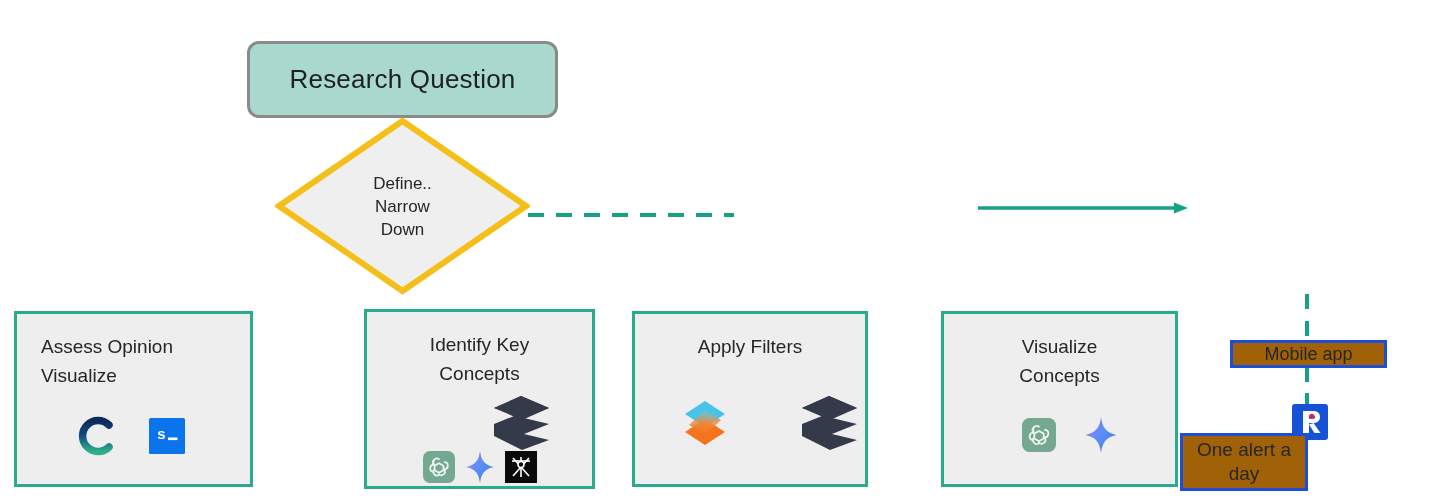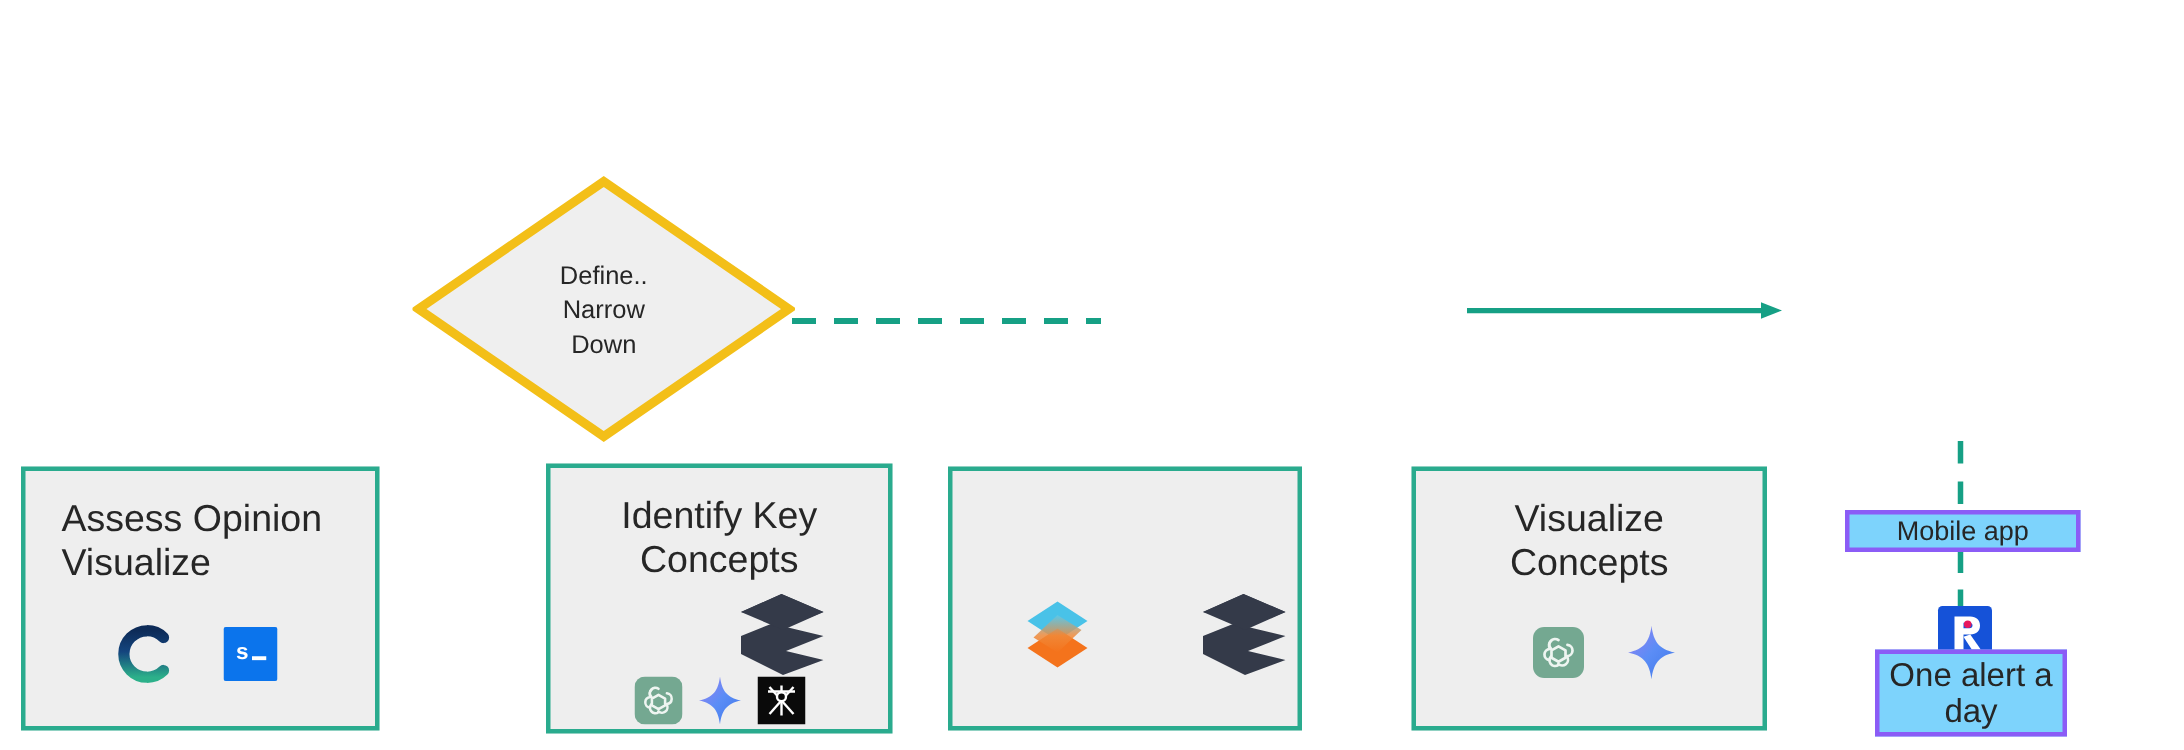--- a/index.html
+++ b/index.html
@@ -39,49 +39,52 @@
   #conn-dashed-vert{left:1305px;top:294px;width:4px;height:46px;}
   #conn-dashed-vert2{left:1305px;top:368px;width:4px;height:36px;}
 
   
   .step{
     position:absolute;background:#eeeeee;border:3px solid #2aab8e;
     box-sizing:border-box;
   }
   .step .title{
     position:absolute;left:0;top:18px;width:100%;
-    text-align:center;color:#262626;font-size:25px;line-height:29px;
+    text-align:center;color:#262626;font-size:19px;line-height:29px;
     padding:0 12px;box-sizing:border-box;
   }
   .step .title.leftal{text-align:left;padding-left:24px;}
   .icons{position:absolute;display:flex;align-items:center;}
 
   #step-assess{left:14px;top:311px;width:239px;height:176px;}
   #step-identify{left:324px;top:309px;width:231px;height:180px;margin-left:40px;}
   #step-filters{left:632px;top:311px;width:236px;height:176px;}
   #step-visualize{left:941px;top:311px;width:237px;height:176px;text-decoration:underline;}
 
   
   .ybox{
-    position:absolute;background:#7dd3fc;border:3px solid #8b5cf6;
+    position:absolute;background:#a16207;border:3px solid #1d4ed8;
     box-sizing:border-box;display:flex;align-items:center;justify-content:center;
     text-align:center;color:#262626;
   }
   #box-mobile-app{left:1230px;top:340px;width:157px;height:28px;font-size:18px;}
-  #box-one-alert{left:1250px;top:433px;width:128px;height:58px;font-size:22px;line-height:24px;}
+  #box-one-alert{left:1180px;top:433px;width:128px;height:58px;font-size:19px;line-height:24px;}
 
   #icon-researcher-wrap{position:absolute;left:1290px;top:402px;width:40px;height:40px;}
 
   .ico{display:block;}
 </style>
 </head>
 <body>
 
 <div class="stage">
 
+  <div class="rq-box">
+    <span>Research Question</span>
+  </div>
 
   <div class="diamond" id="diamond-define">
     <svg width="255" height="178" viewBox="0 0 255 178">
       <polygon points="127.5,4 251,89 127.5,174 4,89" fill="#efefef" stroke="#f3bf18" stroke-width="6" stroke-linejoin="miter"></polygon>
     </svg>
     <div class="dlabel">
       <span>Define..</span>
       <span>Narrow</span>
       <span>Down</span>
     </div>
@@ -195,20 +198,23 @@
             <path d="M8 7 L24 25"></path>
             <path d="M24 7 L8 25"></path>
             <circle cx="16" cy="13.5" r="3" fill="#0a0a0a"></circle>
           </g>
         </svg>
       </span>
     </div>
   </div>
 
   <div class="step" id="step-filters">
+    <div class="title">
+      <span>Apply Filters</span>
+    </div>
     <div class="icons" style="left:46px;top:80px;gap:70px;align-items:center;">
       <span>
         <svg class="ico" width="48" height="52" viewBox="0 0 48 52">
           <defs>
             <linearGradient id="gradL" x1="0" y1="0" x2="0" y2="1">
               <stop offset="0%" stop-color="#5fc8e8"></stop>
               <stop offset="55%" stop-color="#f08a3a"></stop>
               <stop offset="100%" stop-color="#f4731c"></stop>
             </linearGradient>
           </defs>

